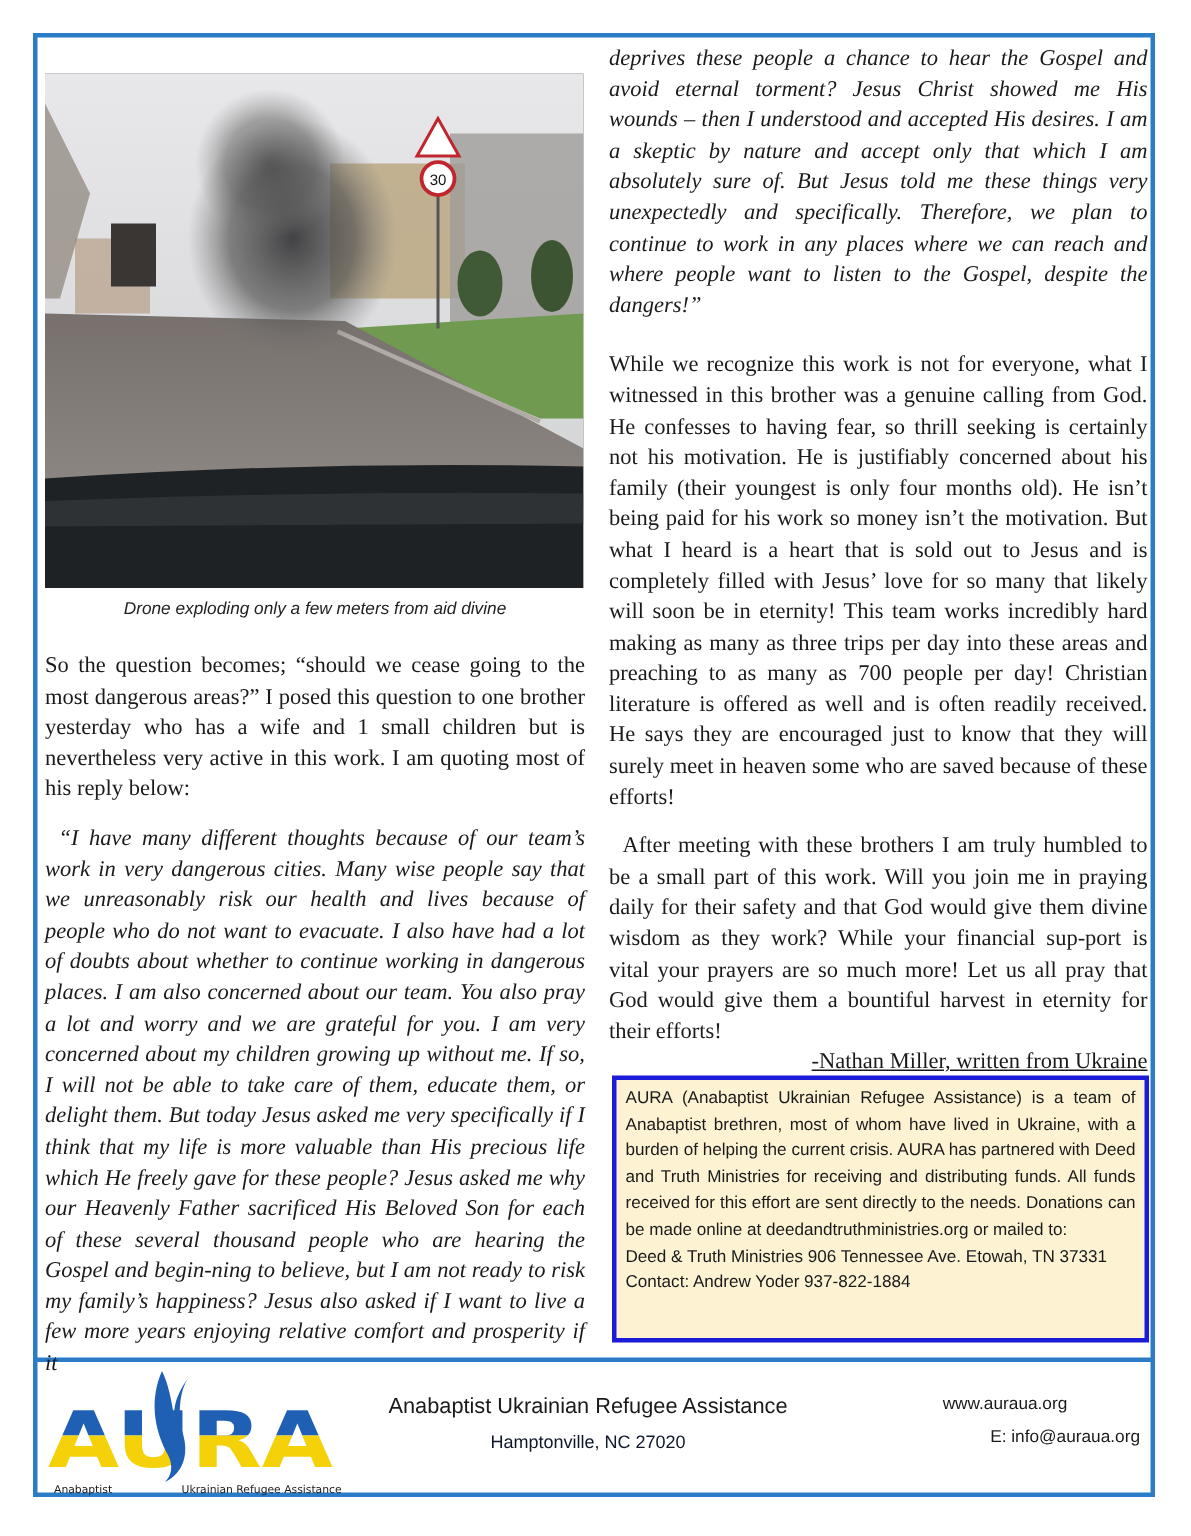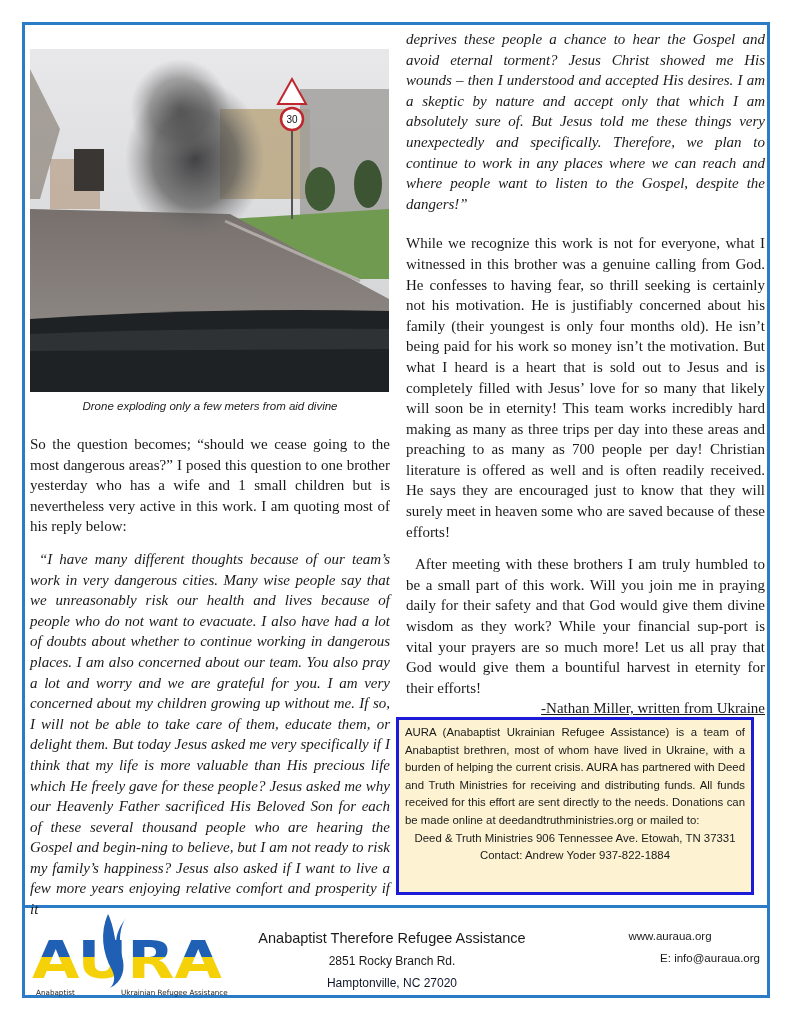--- a/index.html
+++ b/index.html
@@ -9,23 +9,23 @@
   .col-left { position: absolute; left: 30px; top: 29px; width: 360px; }
   .col-right { position: absolute; left: 406px; top: 29px; width: 359px; }
   .photo { width: 359px; height: 343px; position: relative; overflow: hidden; background: #8a8682; margin-top: 20px; }
   .photo svg { display: block; }
   .caption { font-family: "Liberation Sans", sans-serif; font-style: italic; font-size: 11.5px; text-align: center; margin-top: 8px; color: #222; }
   p { margin: 0; text-align: justify; font-size: 15px; line-height: 20.6px; }
   .it { font-style: italic; }
   .gap { height: 12px; }
   .indent { text-indent: 9px; }
   .sign { text-align: right; text-decoration: underline; }
-  .infobox { position: absolute; left: 396px; top: 717px; width: 358px; height: 178px; box-sizing: border-box; border: 3px solid #1b1bd8; background: #fdf3d3; padding: 4px 6px 0 6px; font-family: "Liberation Sans", sans-serif; font-size: 11.4px; line-height: 17.6px; color: #1a1a1a; }
+  .infobox { position: absolute; left: 408px; top: 717px; width: 358px; height: 178px; box-sizing: border-box; border: 3px solid #1b1bd8; background: #fdf3d3; padding: 4px 6px 0 6px; font-family: "Liberation Sans", sans-serif; font-size: 11.4px; line-height: 17.6px; color: #1a1a1a; }
   .infobox p { font-size: 11.4px; line-height: 17.6px; }
-  .infobox .center { text-align: center; }
+  .infobox .center { }
   .footer-logo { position: absolute; left: 30px; top: 912px; width: 200px; height: 86px; }
   .footer-mid { position: absolute; left: 232px; top: 930px; width: 320px; text-align: center; font-family: "Liberation Sans", sans-serif; }
   .org-name { font-size: 14.5px; color: #1a1a1a; }
   .addr { font-size: 12px; margin-top: 8px; color: #1a1a1a; }
   .addr2 { font-size: 12px; margin-top: 8px; color: #0f172a; }
   .footer-right { position: absolute; left: 580px; top: 930px; width: 180px; text-align: center; font-family: "Liberation Sans", sans-serif; font-size: 11.5px; color: #1a1a1a; }
   .footer-right div + div { margin-top: 10px; text-align: right; }
 </style>
 </head>
 <body>
@@ -116,21 +116,20 @@
       <rect x="0" y="45" width="200" height="30" fill="#f5d10a"></rect>
     </g>
 
     <path d="M78 2 C70 20 72 40 82 58 C86 66 84 72 80 76 C92 70 96 58 92 44 C88 30 90 14 96 6 C90 14 86 22 86 32 C84 20 82 10 78 2Z" fill="#1f5fb4"></path>
     <text x="6" y="83" font-family="DejaVu Sans, sans-serif" font-size="7.2" fill="#1a1a1a">Anabaptist</text>
     <text x="91" y="83" font-family="DejaVu Sans, sans-serif" font-size="7.2" fill="#1a1a1a">Ukrainian Refugee Assistance</text>
   </svg>
 </div>
 
 <div class="footer-mid">
-  <div class="org-name">Anabaptist Therefore Refugee Assistance</div>
-  <div class="addr">2851 Rocky Branch Rd.</div>
+  <div class="org-name">Anabaptist Ukrainian Refugee Assistance</div>
   <div class="addr2">Hamptonville, NC 27020</div>
 </div>
 
 <div class="footer-right">
   <div>www.auraua.org</div>
   <div>E: info@auraua.org</div>
 </div>
 
 </body></html>

